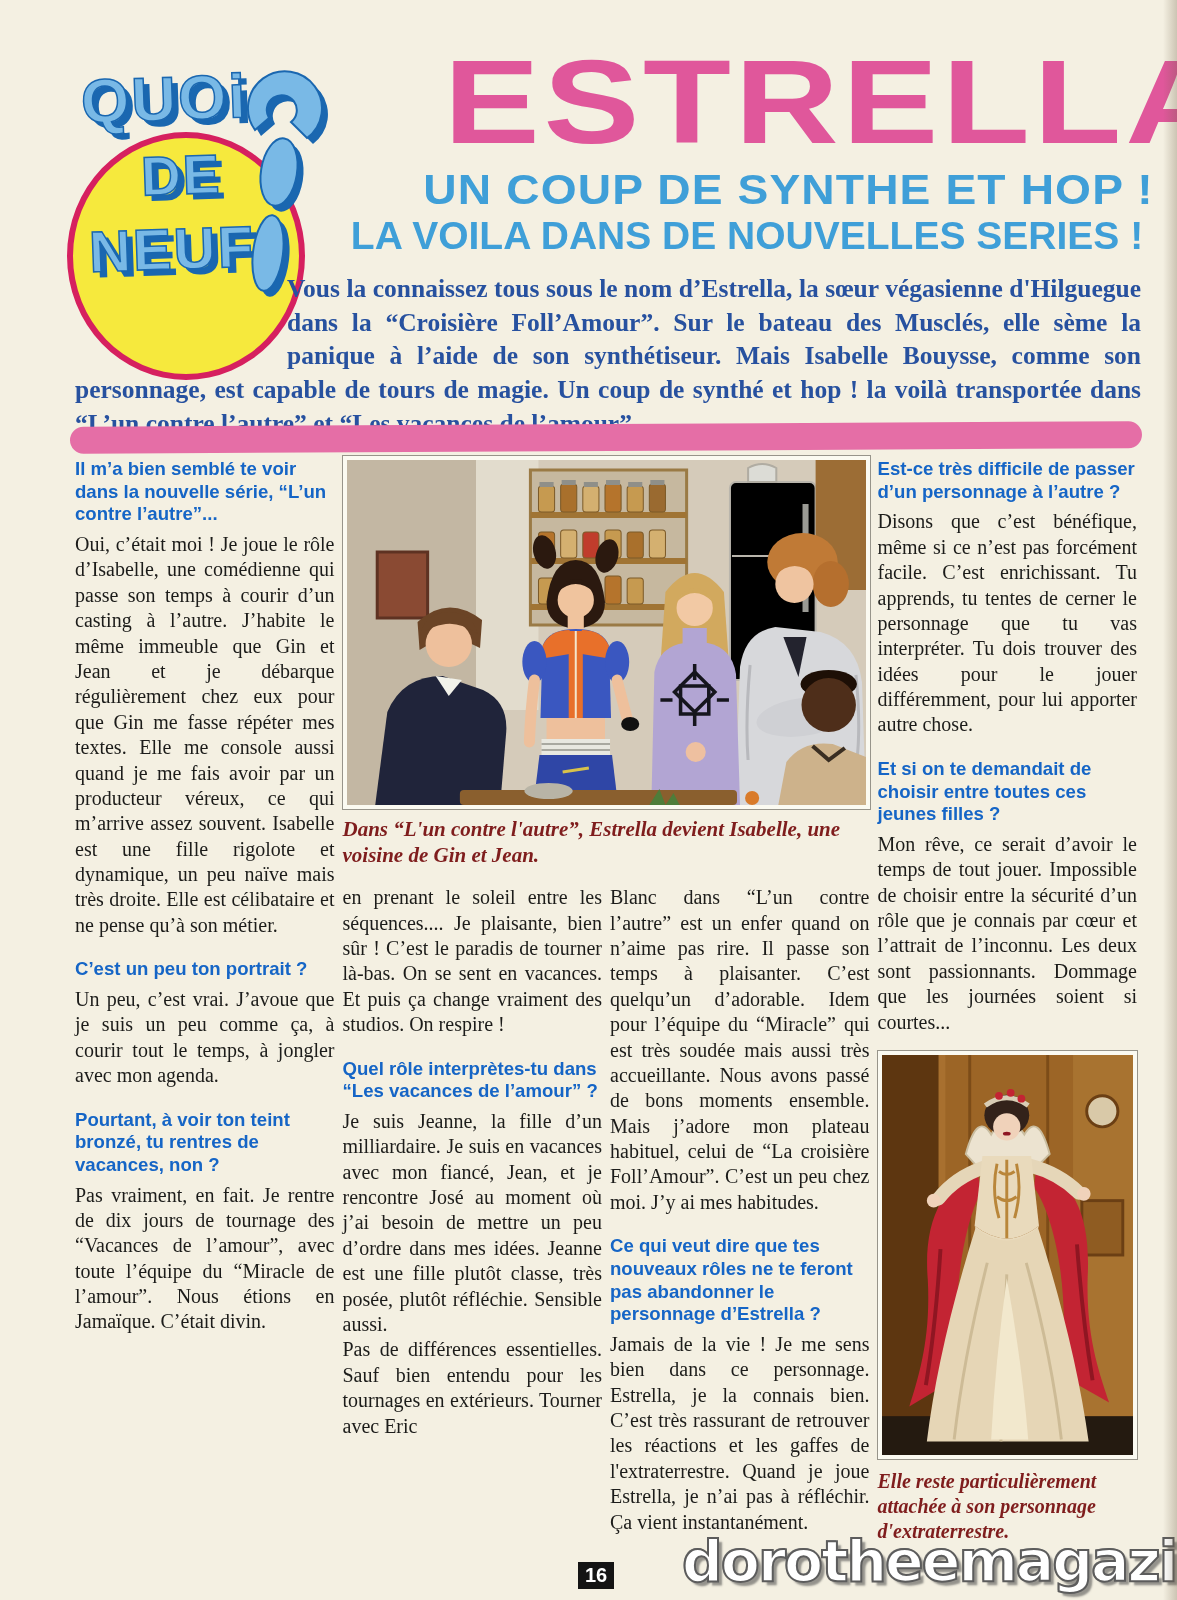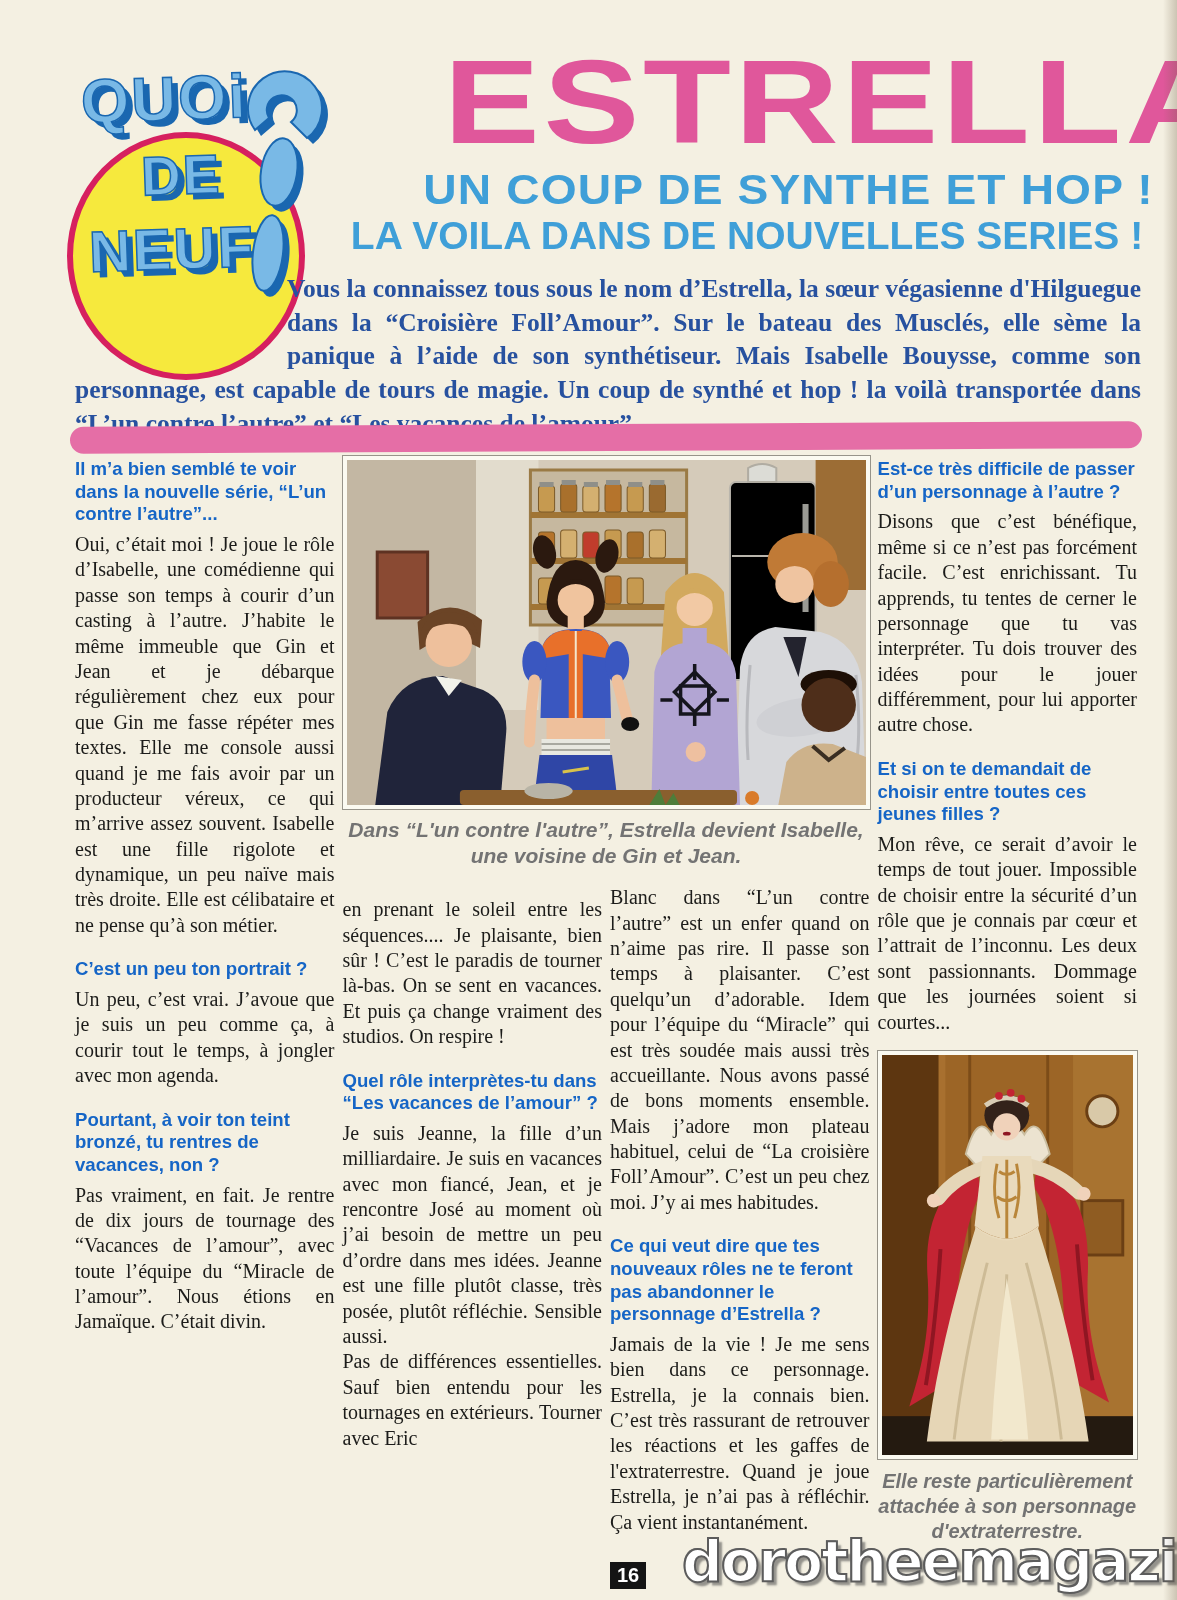--- a/index.html
+++ b/index.html
@@ -34,39 +34,39 @@
   .intro-spacer{float:left;width:212px;height:72px;}
 
   .pink-bar{position:absolute;left:70px;top:424px;width:1072px;height:27px;border-radius:14px;
         background:#e56ea6;transform:rotate(-.3deg);}
 
   
   .content{position:absolute;left:75px;top:456px;width:1062px;display:grid;
         grid-template-columns:repeat(4,1fr);column-gap:14px;row-gap:6px;gap:8px;}
   .col1{grid-column:1;grid-row:1 / span 2;}
   .photo1{grid-column:2 / span 2;grid-row:1;margin:0;}
-  .col2{grid-column:2;grid-row:2;margin-top:12px;}
+  .col2{grid-column:2;grid-row:2;}
   .col3{grid-column:3;grid-row:2;}
   .col4{grid-column:4;grid-row:1 / span 2;}
   .q{font-family:"Liberation Sans",sans-serif;font-weight:700;color:#1565c6;font-size:18.6px;
         line-height:1.22;margin:20px 0 6px;}
   .col1 .q:first-child,.col4 .q:first-child{margin-top:2px;}
   .a{font-size:20px;line-height:1.27;text-align:justify;margin:0;color:#1c1c1a;hyphens:auto;}
 
   
   .photo-frame{border:4px solid #fbfaf1;box-shadow:0 0 0 1px #97948a;background:#555;}
   .photo1 svg,.photo2 svg{display:block;}
-  figcaption{color:#737373;font-weight:bold;font-style:italic;text-align:center;
-        font-family:Liberation Sans, sans-serif;}
+  figcaption{color:#7f1d1d;font-weight:bold;font-style:italic;
+        font-family:Liberation Serif, serif;}
   .photo1 figcaption{font-size:21px;line-height:1.22;margin-top:8px;}
   .photo2{margin:16px 0 0;}
   .photo2 figcaption{font-size:20px;line-height:1.25;margin-top:10px;}
 
   
-  .page-number{position:absolute;left:610px;top:1562px;background:#141414;color:#fff;
+  .page-number{position:absolute;left:578px;top:1562px;background:#141414;color:#fff;
         font-family:"Liberation Sans",sans-serif;font-weight:bold;font-size:20px;padding:2px 7px;}
   .watermark{position:absolute;left:682px;top:1528px;font-family:"DejaVu Sans",sans-serif;
         font-weight:bold;font-size:57px;letter-spacing:-2px;color:#fff;white-space:nowrap;
         -webkit-text-stroke:2px #5c5c5c;
         text-shadow:4px 4px 2px rgba(70,70,70,.55),-1px -1px 0 #8a8a8a;}
 </style>
 </head>
 <body>
 
 <div class="page">

